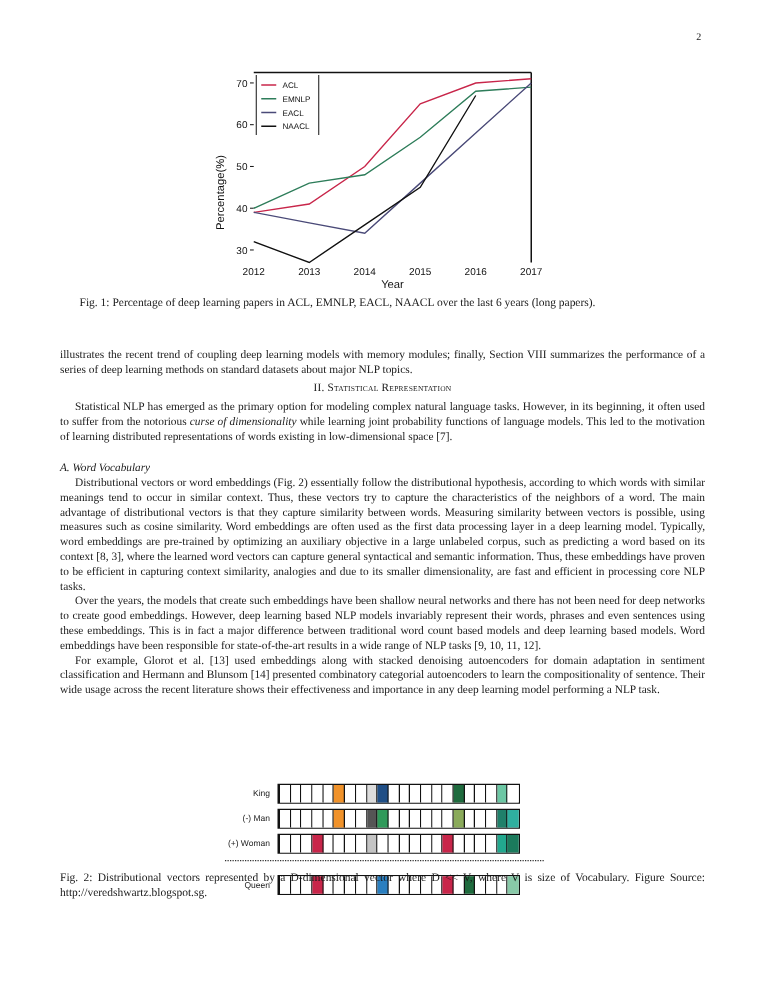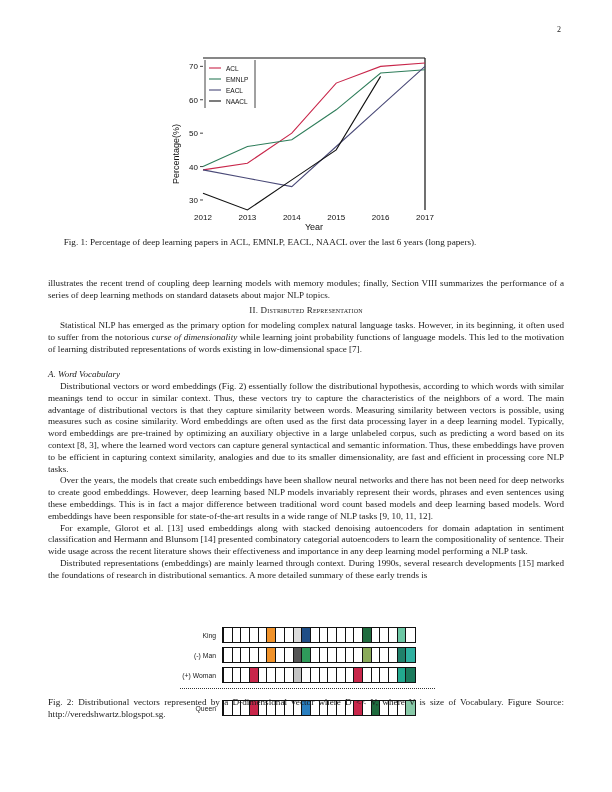--- a/index.html
+++ b/index.html
@@ -69,34 +69,33 @@
 </div>
 
 <div class="caption cap1">Fig. 1: Percentage of deep learning papers in ACL, EMNLP, EACL, NAACL over the last 6 years (long papers).</div>
 
 <div class="body" style="top:278px;">
   <p>illustrates the recent trend of coupling deep learning models with memory modules; finally, Section VIII summarizes the performance of a series of deep learning methods on standard datasets about major NLP topics.</p>
 </div>
 
 <div class="sechead">
   <span>II.</span>
-  <span class="sc">Distributed Representation</span>
+  <span class="sc">Statistical Representation</span>
 </div>
 
 <div class="body" style="top:320px;">
   <p class="indent"><span>Statistical NLP has emerged as the primary option for modeling complex natural language tasks. However, in its beginning, it often used to suffer from the notorious </span><em>curse of dimensionality</em><span> while learning joint probability functions of language models. This led to the motivation of learning distributed representations of words existing in low-dimensional space [7].</span></p>
 </div>
 
 <div class="subhead">A.  Word Vocabulary</div>
 
 <div class="body" style="top:381px;">
   <p class="indent">Distributional vectors or word embeddings (Fig. 2) essentially follow the distributional hypothesis, according to which words with similar meanings tend to occur in similar context. Thus, these vectors try to capture the characteristics of the neighbors of a word. The main advantage of distributional vectors is that they capture similarity between words. Measuring similarity between vectors is possible, using measures such as cosine similarity. Word embeddings are often used as the first data processing layer in a deep learning model. Typically, word embeddings are pre-trained by optimizing an auxiliary objective in a large unlabeled corpus, such as predicting a word based on its context [8, 3], where the learned word vectors can capture general syntactical and semantic information. Thus, these embeddings have proven to be efficient in capturing context similarity, analogies and due to its smaller dimensionality, are fast and efficient in processing core NLP tasks.</p>
   <p class="indent">Over the years, the models that create such embeddings have been shallow neural networks and there has not been need for deep networks to create good embeddings. However, deep learning based NLP models invariably represent their words, phrases and even sentences using these embeddings. This is in fact a major difference between traditional word count based models and deep learning based models. Word embeddings have been responsible for state-of-the-art results in a wide range of NLP tasks [9, 10, 11, 12].</p>
   <p class="indent">For example, Glorot et al. [13] used embeddings along with stacked denoising autoencoders for domain adaptation in sentiment classification and Hermann and Blunsom [14] presented combinatory categorial autoencoders to learn the compositionality of sentence. Their wide usage across the recent literature shows their effectiveness and importance in any deep learning model performing a NLP task.</p>
-  <p class="indent">Distributed representations (embeddings) are mainly learned through context. During 1990s, several research developments [15] marked the foundations of research in distributional semantics. A more detailed summary of these early trends is</p>
 </div>
 
 <div class="fig2">
   <div class="vrow" style="top:2px;">
     <div class="vlabel">King</div>
     <div class="cells">
         <div class="cell" style="background: rgb(255, 255, 255);"></div>
         <div class="cell" style="background: rgb(255, 255, 255);"></div>
         <div class="cell" style="background: rgb(255, 255, 255);"></div>
         <div class="cell" style="background: rgb(255, 255, 255);"></div>

